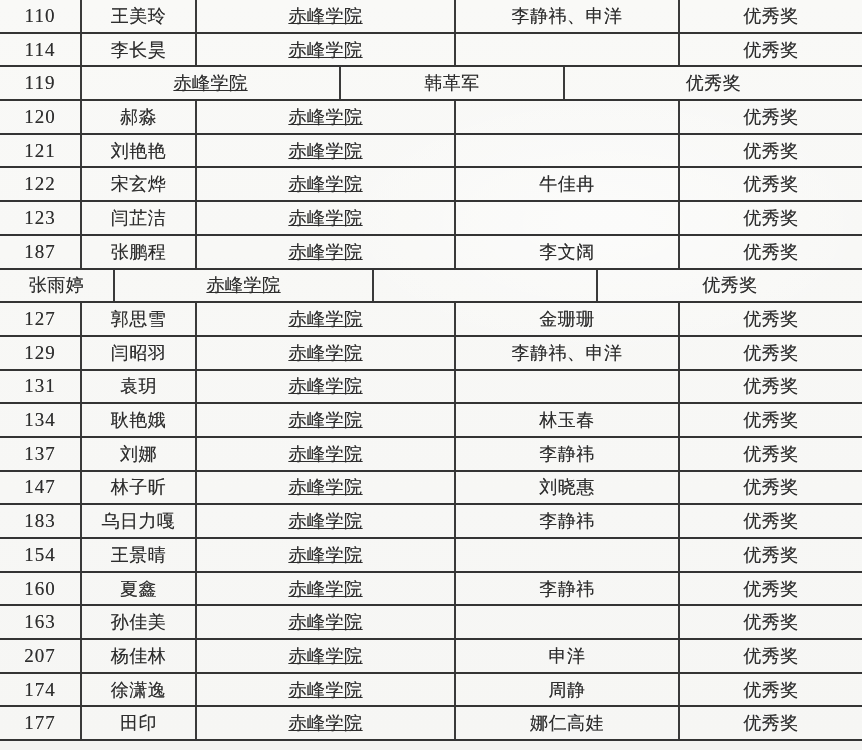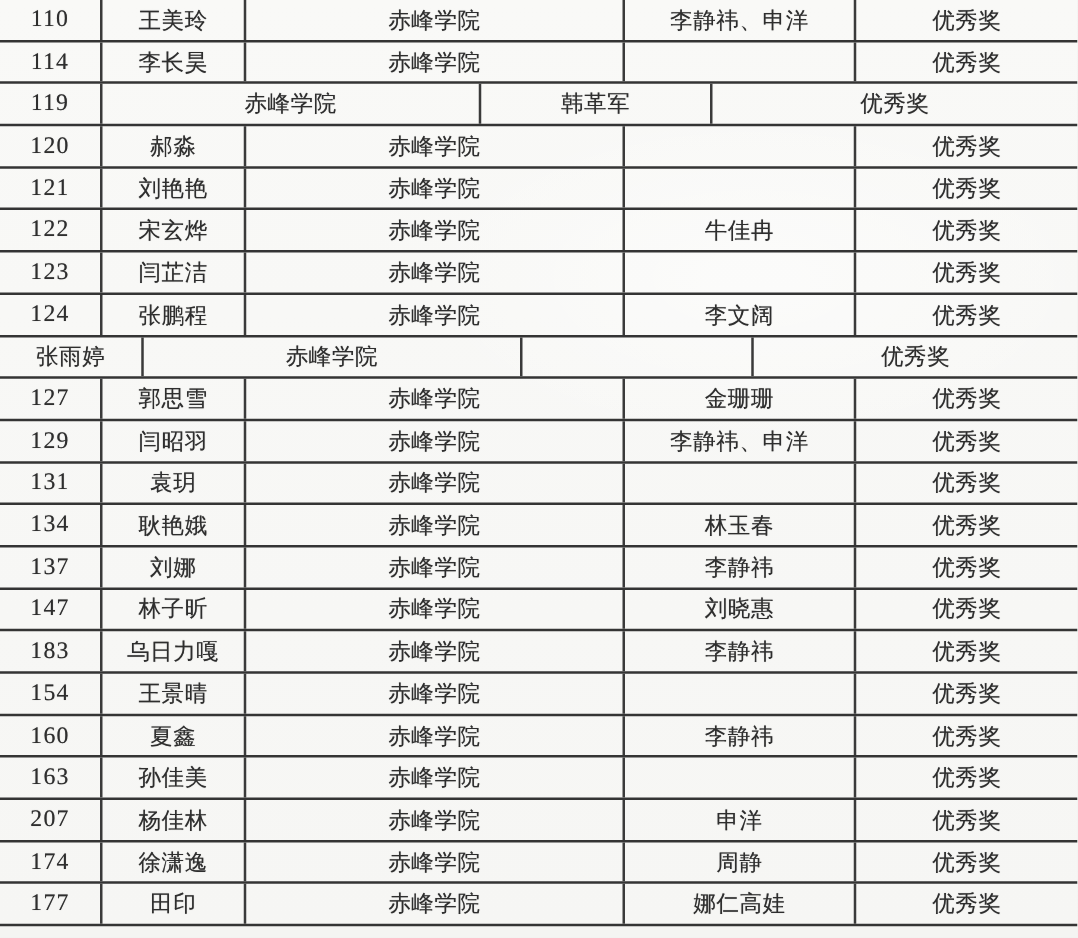--- a/index.html
+++ b/index.html
@@ -39,22 +39,22 @@
     text-shadow: 0 0 0.6px rgba(40,40,40,0.55);
   }
   .c-num {
     width: 82px;
     border-right: 2px solid #3a3a3a;
     font-family: "Liberation Serif", serif;
     font-size: 19px;
     letter-spacing: 1px;
   }
   .c-name   { width: 115px; border-right: 2px solid #3a3a3a; }
-  .c-school { width: 303px; border-right: 2px solid #3a3a3a; }
-  .c-advisor{ width: 185px; border-right: 2px solid #3a3a3a; }
+  .c-school { width: 259px; border-right: 2px solid #3a3a3a; text-decoration: underline; }
+  .c-advisor{ width: 224px; border-right: 2px solid #3a3a3a; }
   .c-award  { flex: 1; }
   .bottom-margin {
     width: 862px; height: 9px;
     background: #f4f4f2;
   }
 </style>
 </head>
 <body>
 
 <div class="page">
@@ -109,21 +109,21 @@
 
   <div class="row">
     <div class="cell c-num">123</div>
     <div class="cell c-name">闫芷洁</div>
     <div class="cell c-school">赤峰学院</div>
     <div class="cell c-advisor"></div>
     <div class="cell c-award">优秀奖</div>
   </div>
 
   <div class="row">
-    <div class="cell c-num">124</div>
+    <div class="cell c-num">187</div>
     <div class="cell c-name">张鹏程</div>
     <div class="cell c-school">赤峰学院</div>
     <div class="cell c-advisor">李文阔</div>
     <div class="cell c-award">优秀奖</div>
   </div>
 
   <div class="row">
     <div class="cell c-name">张雨婷</div>
     <div class="cell c-school">赤峰学院</div>
     <div class="cell c-advisor"></div>

